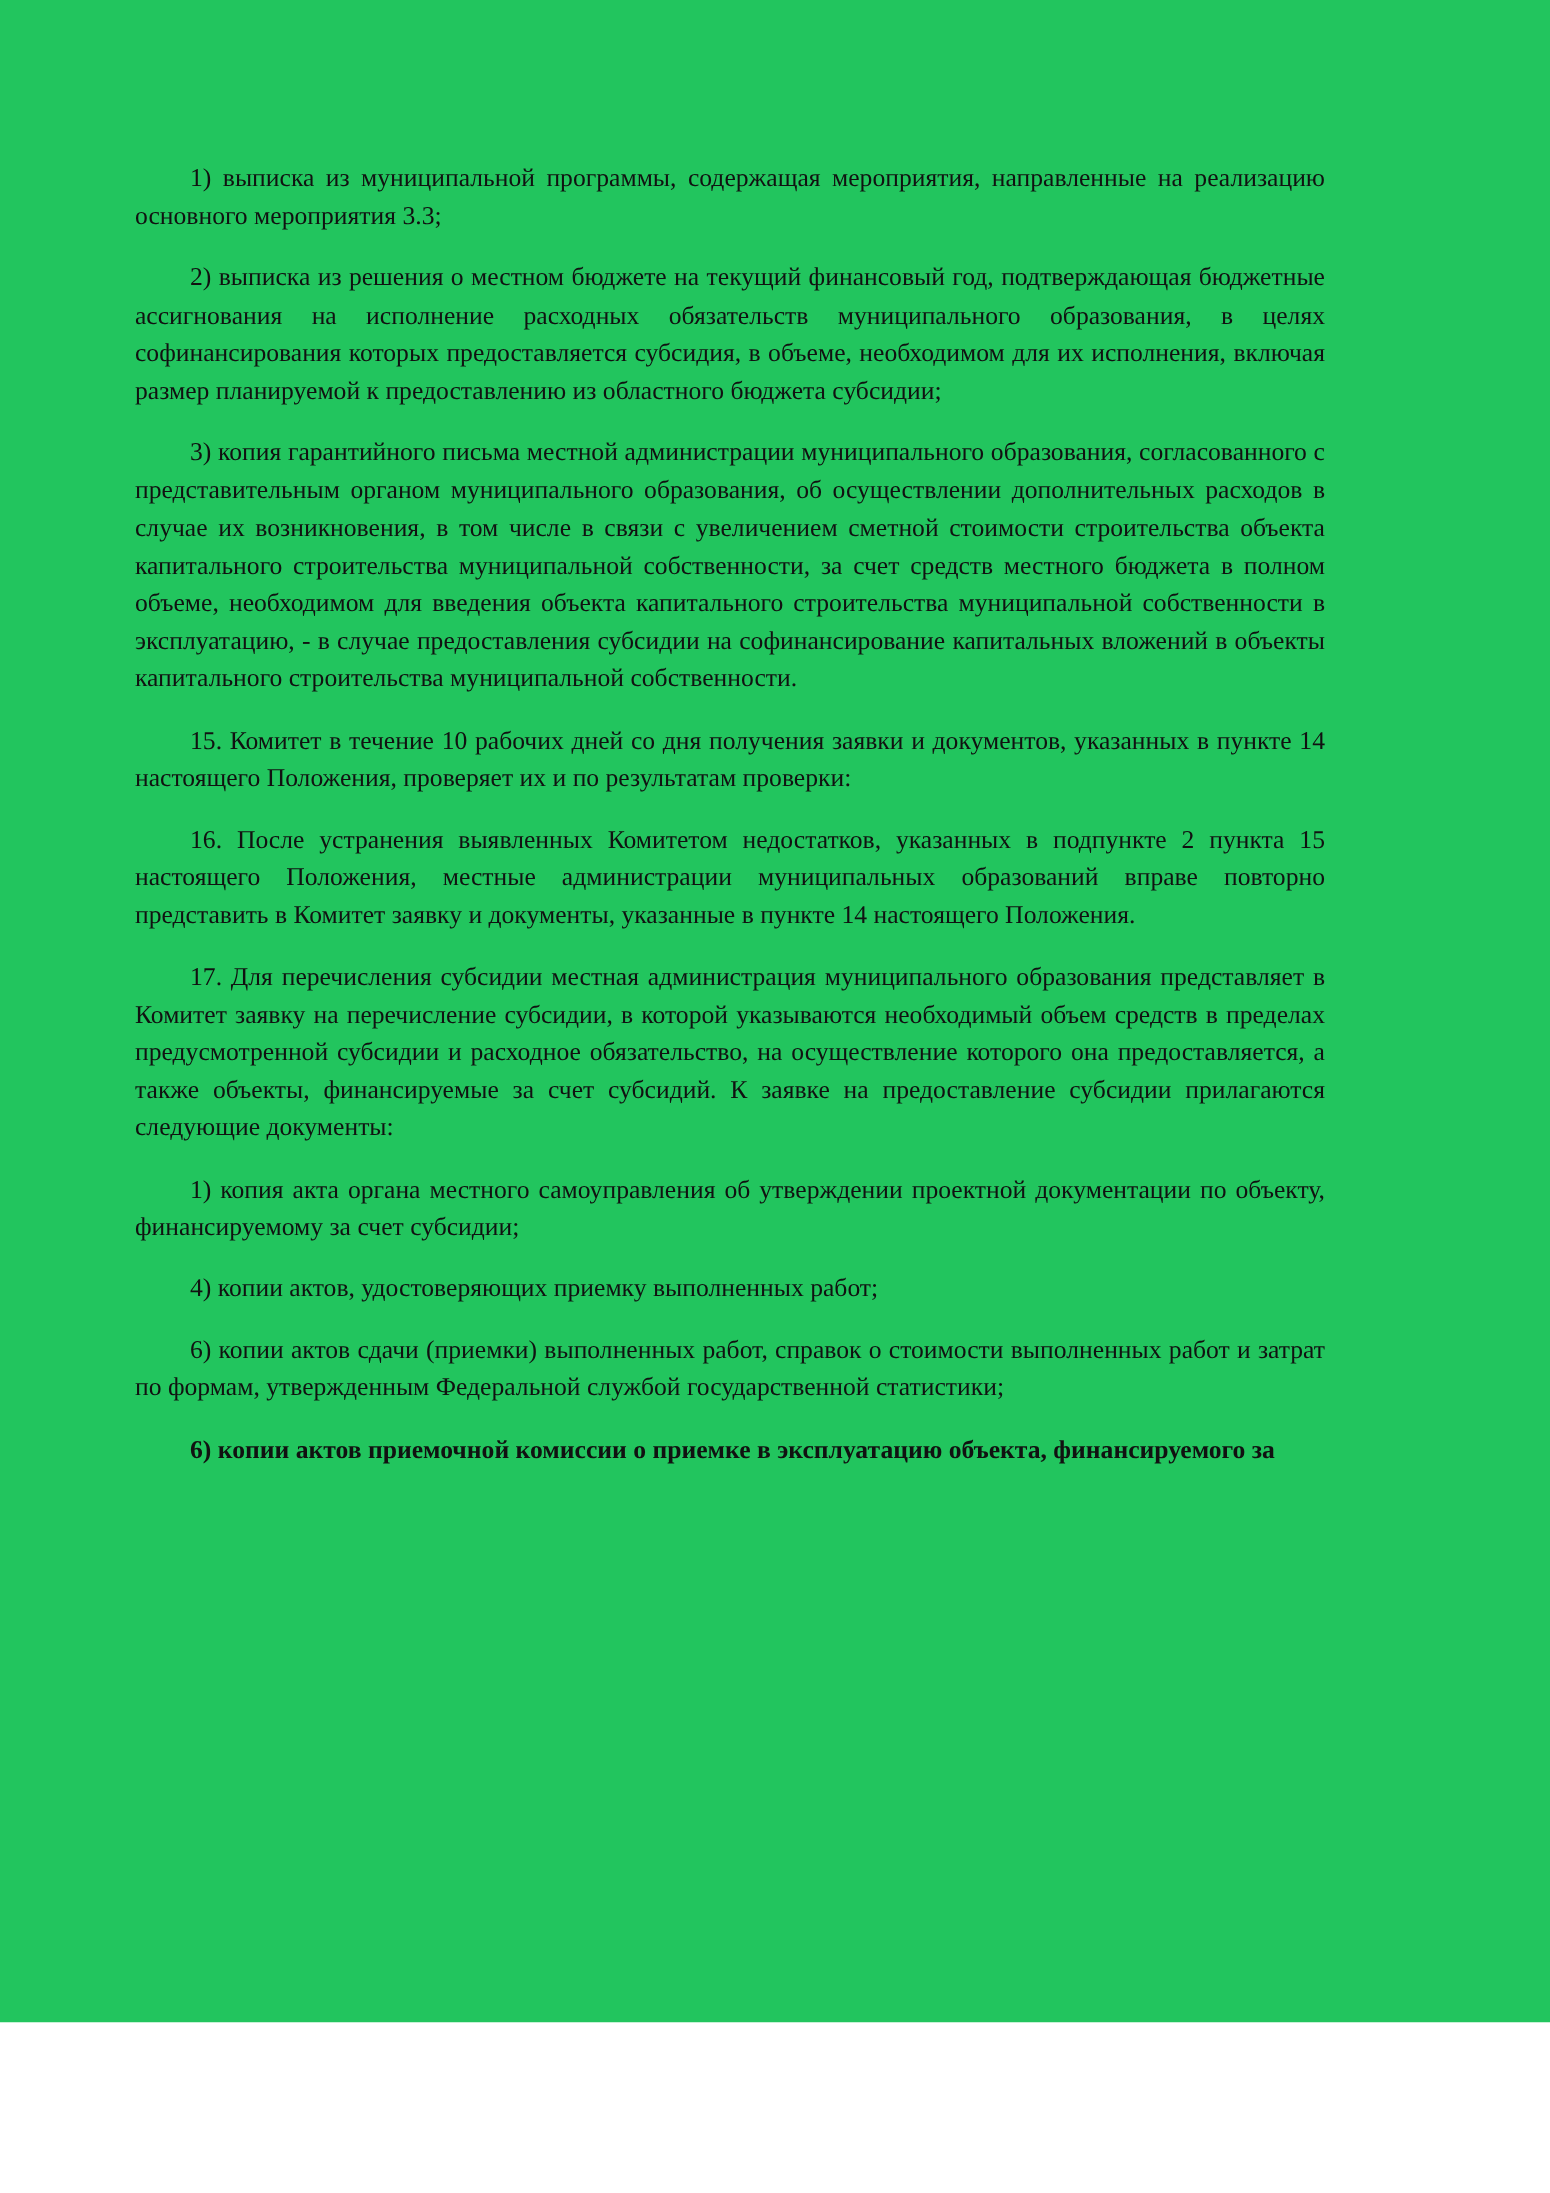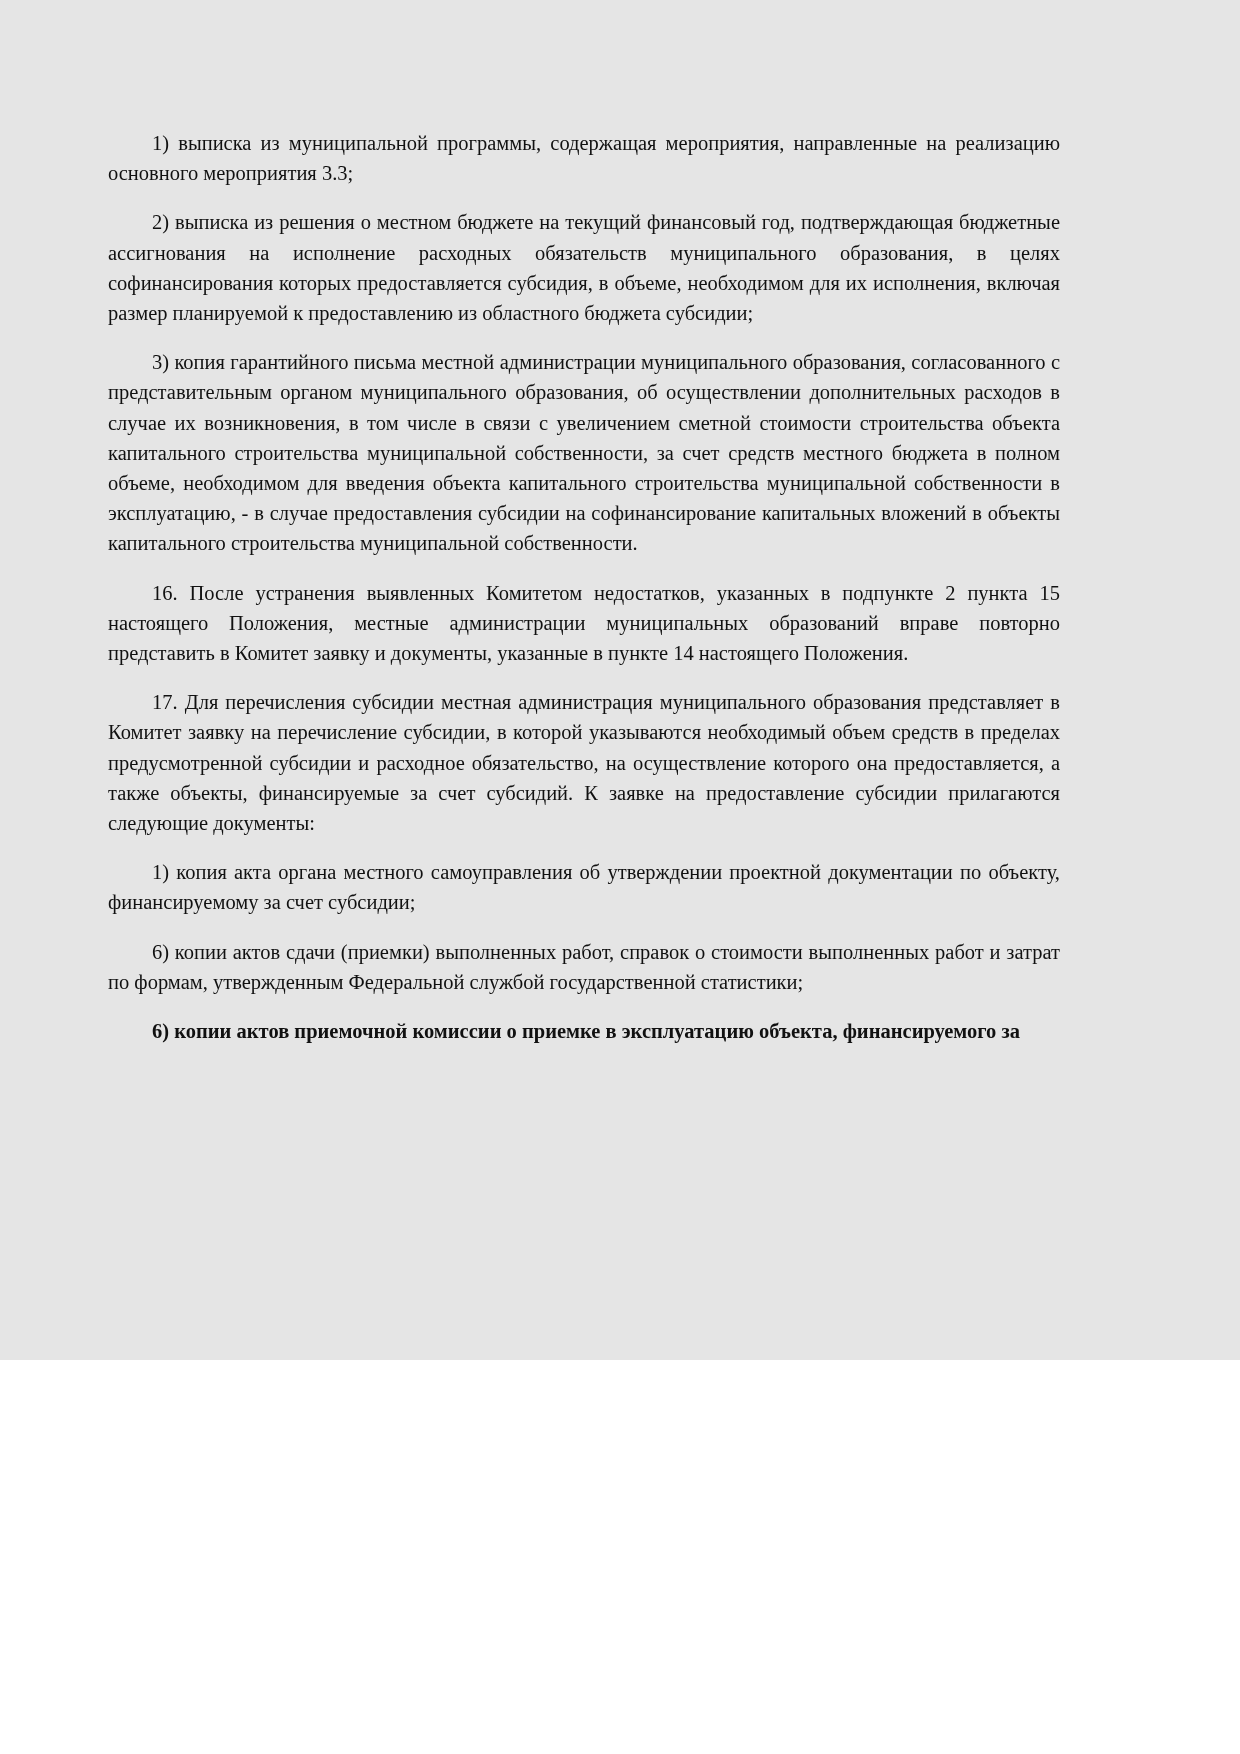--- a/index.html
+++ b/index.html
@@ -4,22 +4,22 @@
 <title>Document</title>
 <style>
   html, body {
     margin: 0;
     padding: 0;
     background: #ffffff;
   }
   .page {
     position: relative;
     width: 1240px;
-    height: 1360px;
-    background: #e5e5e5;
+    height: 1618px;
+    background: #22c55e;
     margin: 0 auto;
     overflow: hidden;
     box-sizing: border-box;
   }
   .doc-body {
     position: absolute;
     left: 108px;
     top: 128px;
     width: 952px;
     font-family: "Liberation Serif", "DejaVu Serif", serif;
@@ -48,30 +48,32 @@
 
 <div class="page">
   <div class="doc-body">
 
     <p class="para">1) выписка из муниципальной программы, содержащая мероприятия, направленные на реализацию основного мероприятия 3.3;</p>
 
     <p class="para">2) выписка из решения о местном бюджете на текущий финансовый год, подтверждающая бюджетные ассигнования на исполнение расходных обязательств муниципального образования, в целях софинансирования которых предоставляется субсидия, в объеме, необходимом для их исполнения, включая размер планируемой к предоставлению из областного бюджета субсидии;</p>
 
     <p class="para">3) копия гарантийного письма местной администрации муниципального образования, согласованного с представительным органом муниципального образования, об осуществлении дополнительных расходов в случае их возникновения, в том числе в связи с увеличением сметной стоимости строительства объекта капитального строительства муниципальной собственности, за счет средств местного бюджета в полном объеме, необходимом для введения объекта капитального строительства муниципальной собственности в эксплуатацию, - в случае предоставления субсидии на софинансирование капитальных вложений в объекты капитального строительства муниципальной собственности.</p>
 
+    <p class="para">15. Комитет в течение 10 рабочих дней со дня получения заявки и документов, указанных в пункте 14 настоящего Положения, проверяет их и по результатам проверки:</p>
 
 
 
     <p class="para">16. После устранения выявленных Комитетом недостатков, указанных в подпункте 2 пункта 15 настоящего Положения, местные администрации муниципальных образований вправе повторно представить в Комитет заявку и документы, указанные в пункте 14 настоящего Положения.</p>
 
     <p class="para">17. Для перечисления субсидии местная администрация муниципального образования представляет в Комитет заявку на перечисление субсидии, в которой указываются необходимый объем средств в пределах предусмотренной субсидии и расходное обязательство, на осуществление которого она предоставляется, а также объекты, финансируемые за счет субсидий. К заявке на предоставление субсидии прилагаются следующие документы:</p>
 
     <p class="para">1) копия акта органа местного самоуправления об утверждении проектной документации по объекту, финансируемому за счет субсидии;</p>
 
 
 
+    <p class="para">4) копии актов, удостоверяющих приемку выполненных работ;</p>
 
     <p class="para">6) копии актов сдачи (приемки) выполненных работ, справок о стоимости выполненных работ и затрат по формам, утвержденным Федеральной службой государственной статистики;</p>
 
     <p class="para last">6) копии актов приемочной комиссии о приемке в эксплуатацию объекта, финансируемого за</p>
 
   </div>
 </div>
 
 </body></html>

